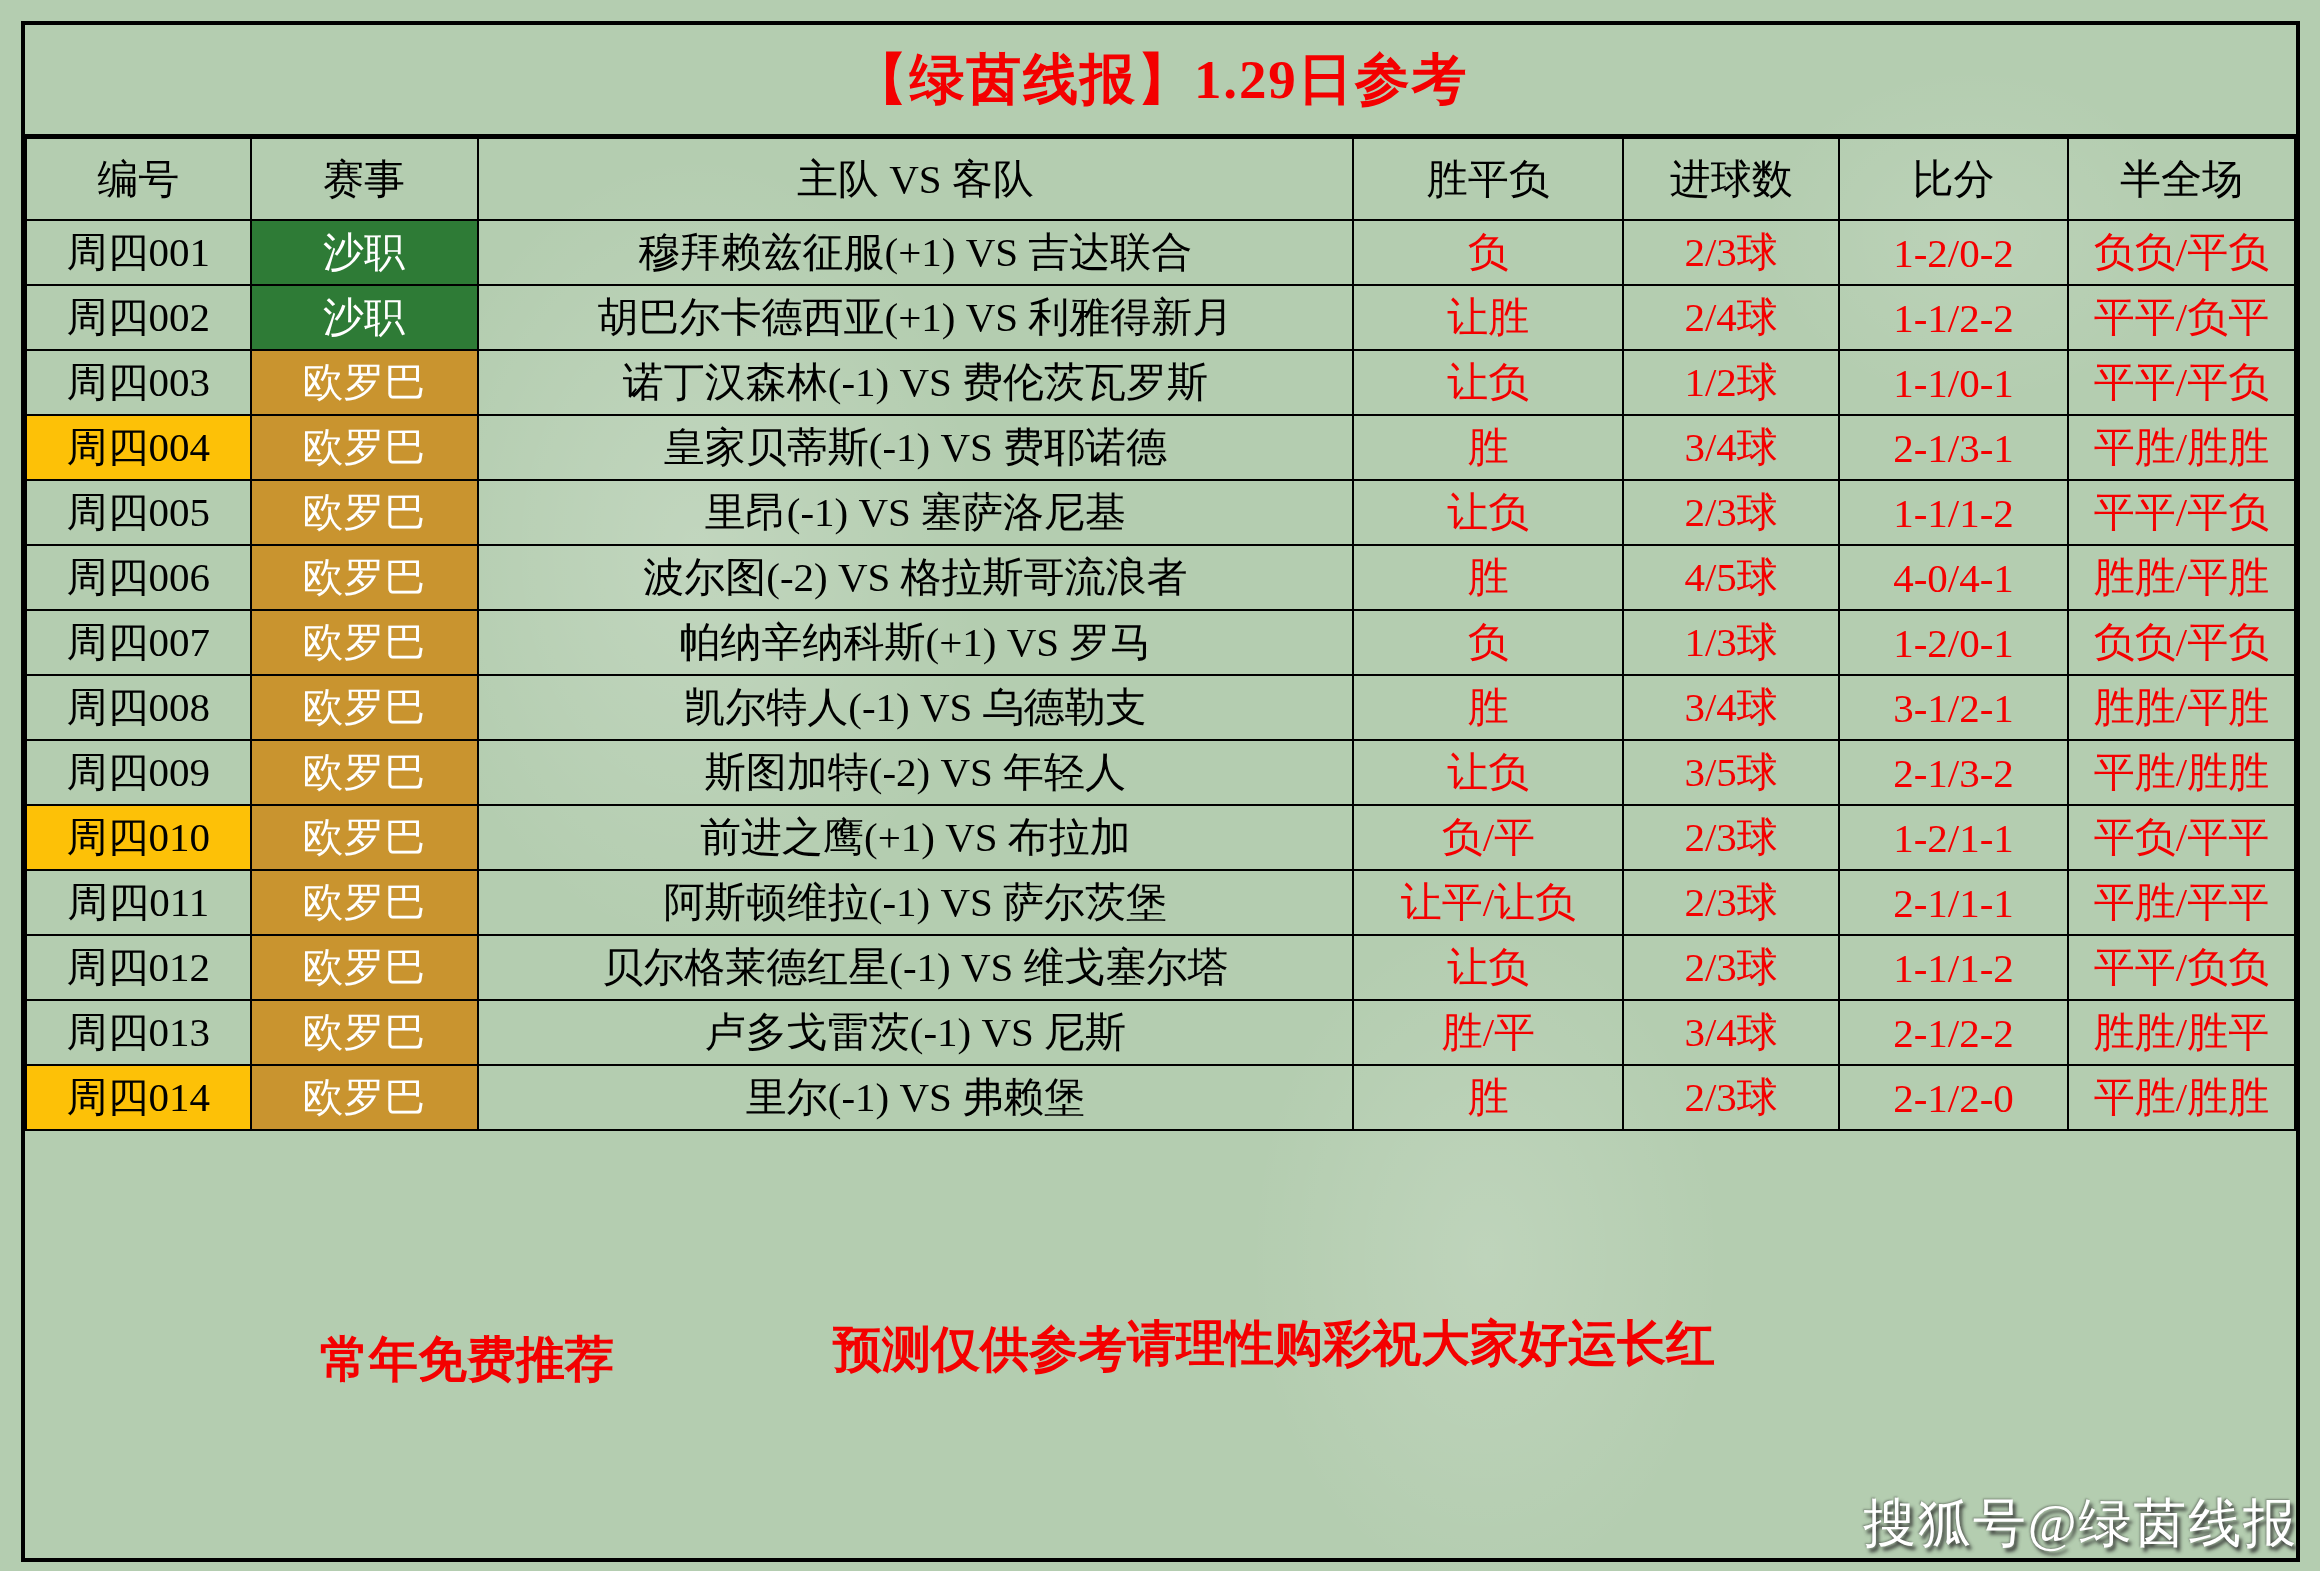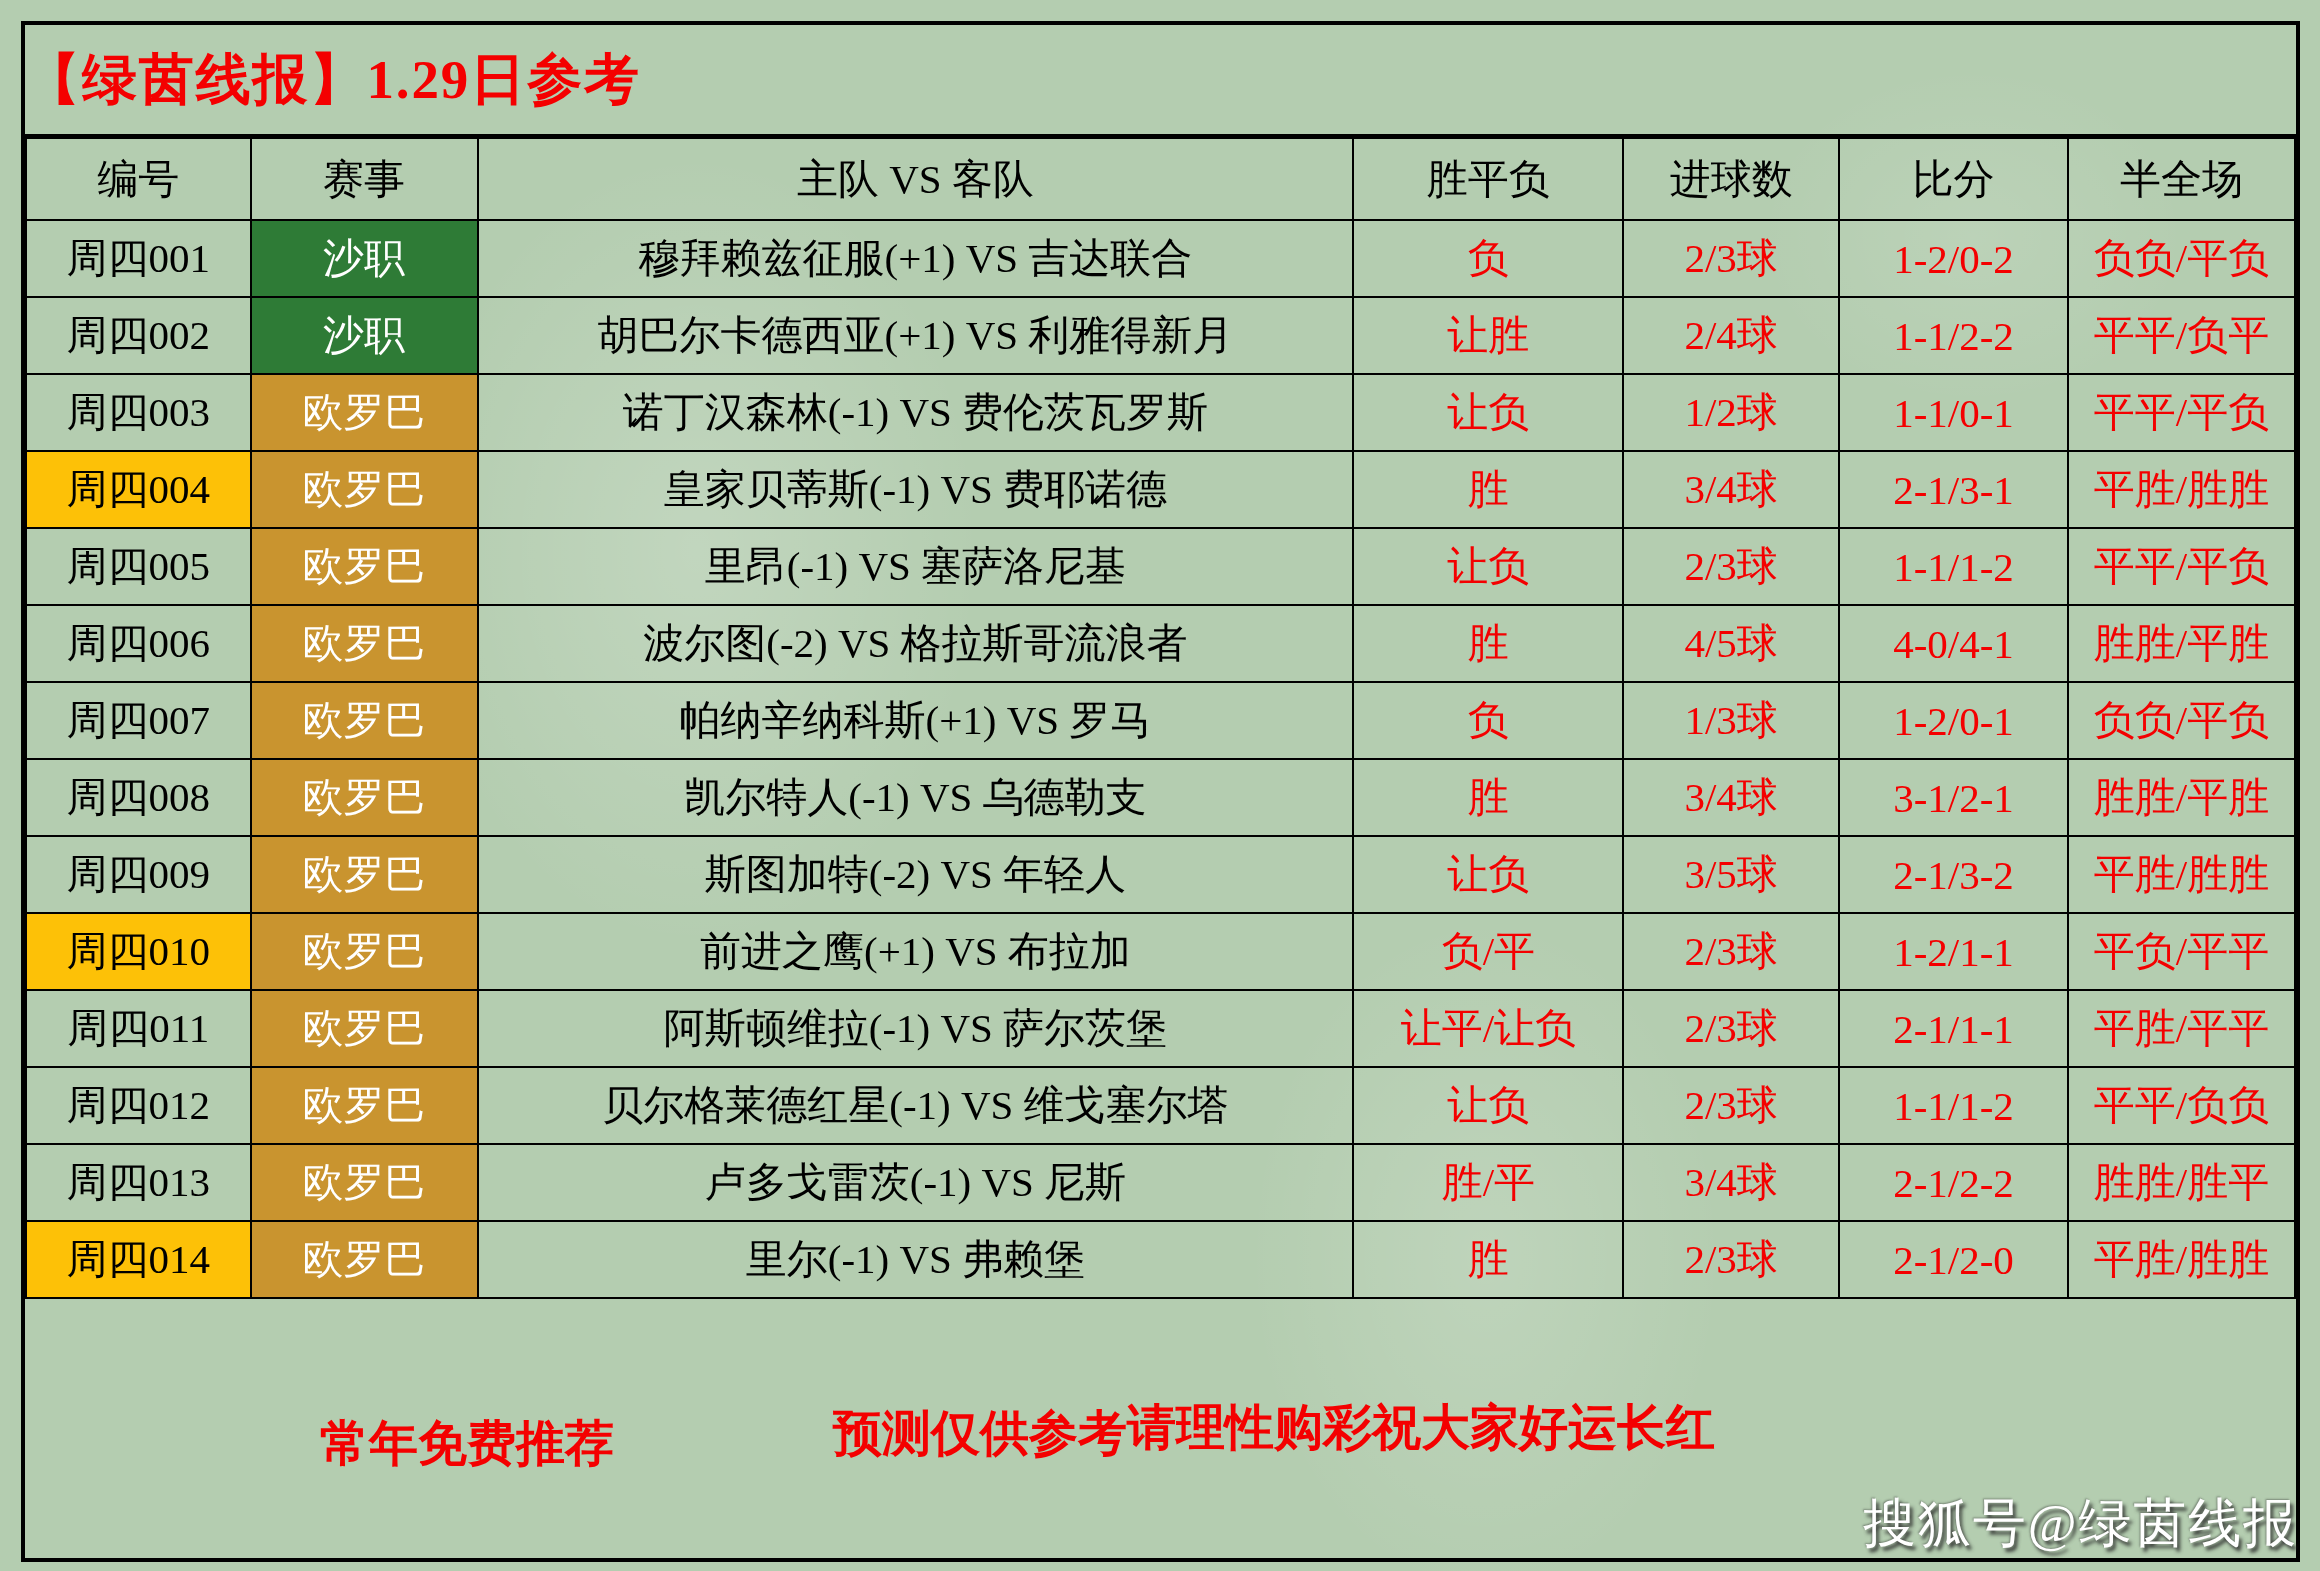--- a/index.html
+++ b/index.html
@@ -26,20 +26,21 @@
     position:absolute;
     left:21px; top:21px; right:21px; bottom:9.5px;
     border:4.8px solid var(--line);
     display:flex;
     flex-direction:column;
   }
   .title-row{
     height:112px;
     display:flex;
     align-items:center;
+    justify-content:center;
     border-bottom:3.8px solid var(--line);
   }
   .title-row span{
     color:var(--red);
     font-size:55px;
     font-weight:bold;
     letter-spacing:1.9px;
   }
   table{
     width:100%;
@@ -58,21 +59,21 @@
     text-align:center;
     vertical-align:middle;
     font-weight:normal;
     font-size:41px;
     color:#000;
     padding:0 3.8px;
     overflow:hidden;
     white-space:nowrap;
   }
   thead tr{height:82px;}
-  tbody tr{height:77px;}
+  tbody tr{height:65px;}
   td.league{color:#fff;}
   td.league.green{background:var(--green);}
   td.league.gold{background:var(--gold);font-family:Liberation Mono, monospace;}
   td.id-cell.hl{background:var(--yellow);}
   td.pred{color:var(--red);}
   .footer-row{
     flex:1;
     display:flex;
     align-items:center;
     font-size:49px;

